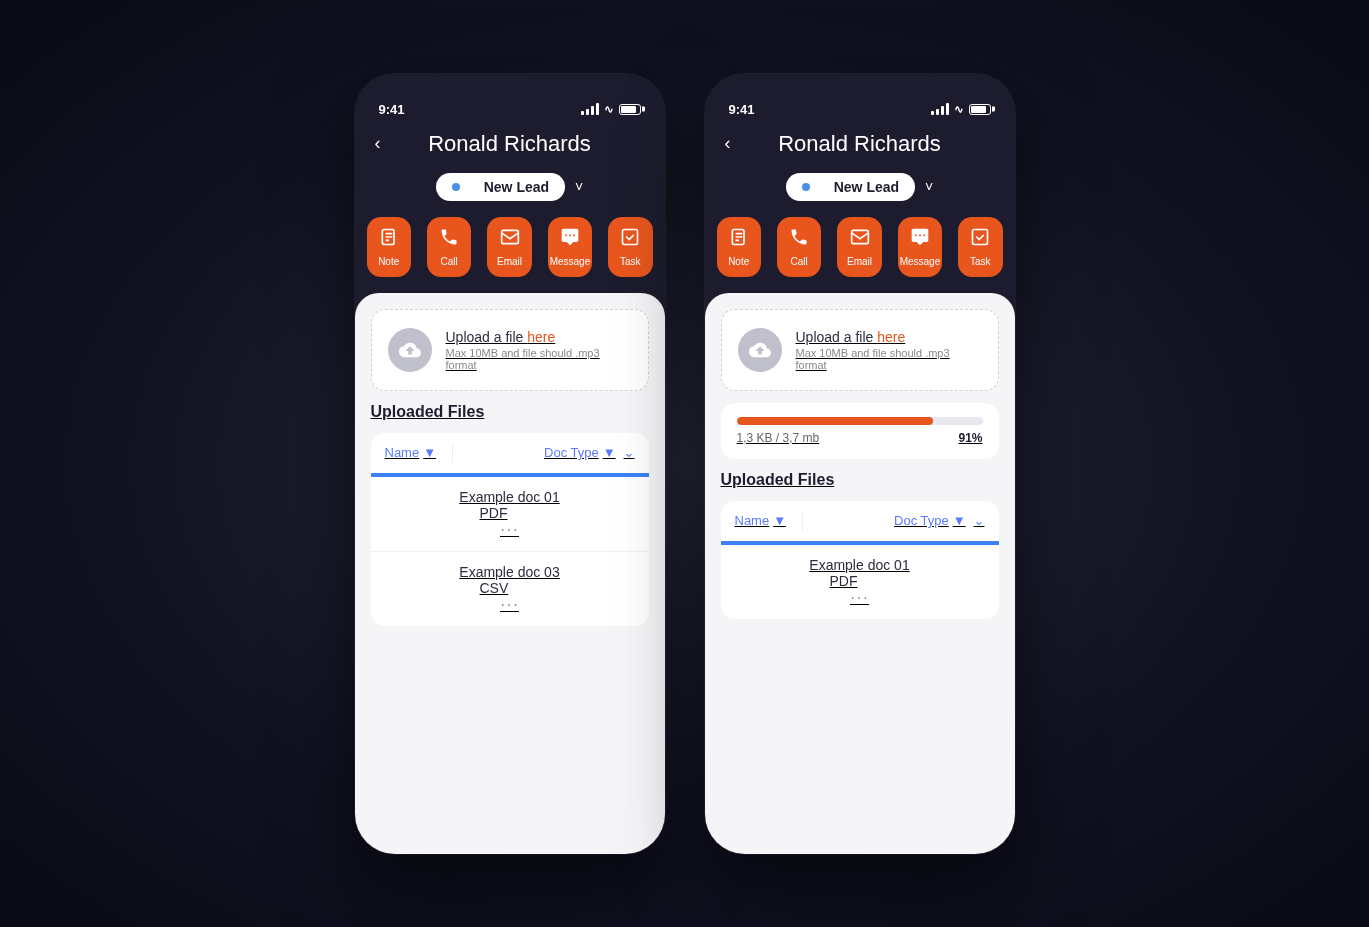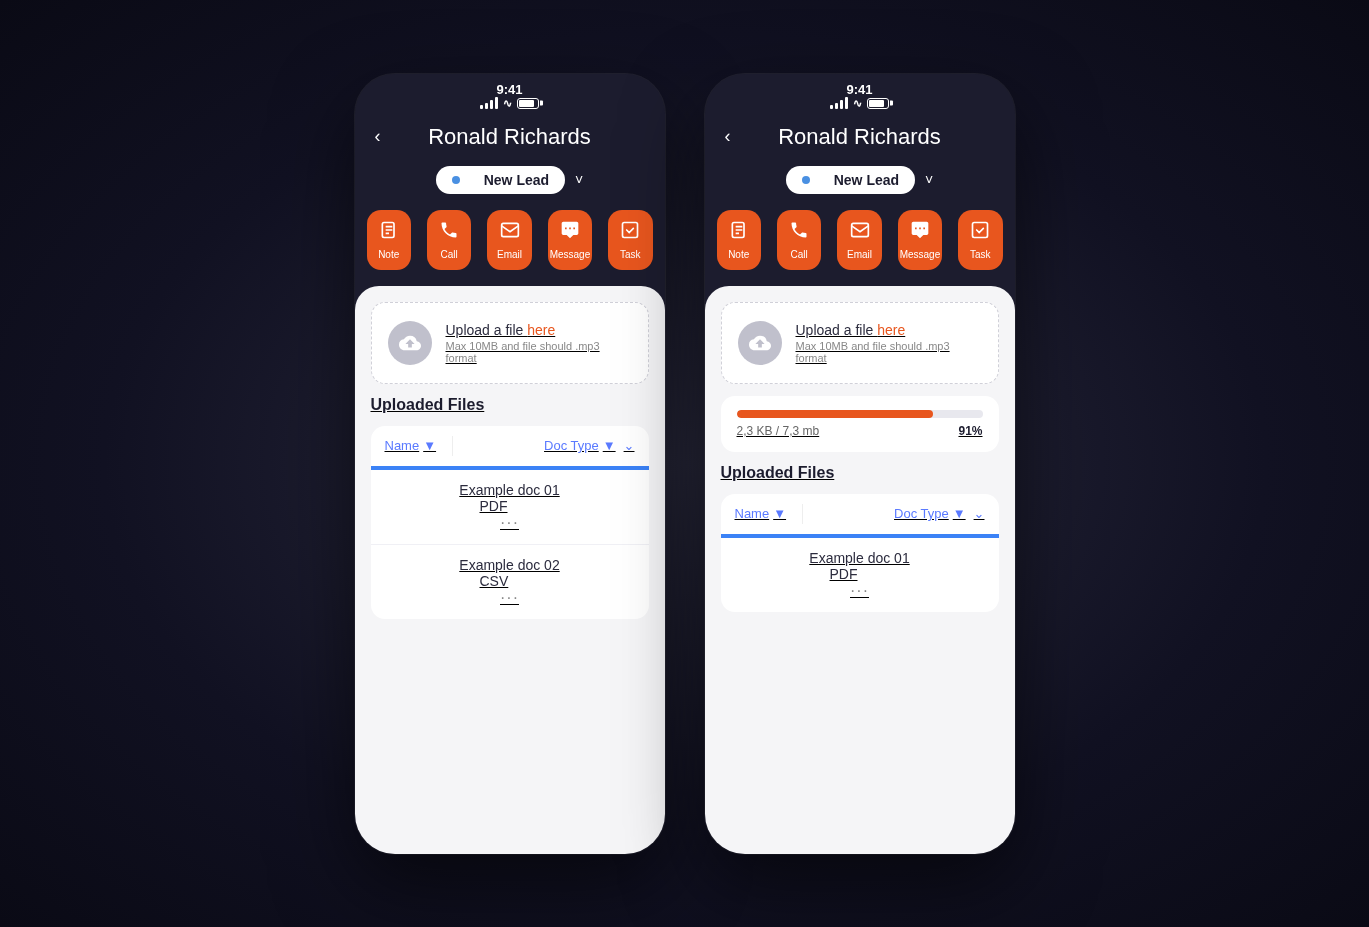--- a/index.html
+++ b/index.html
@@ -37,25 +37,24 @@
       display: flex;
       flex-direction: column;
       overflow: hidden;
     }
 
     
     .status-bar {
       display: flex;
       justify-content: space-between;
       align-items: center;
-      padding: 8px 24px 6px;
+      padding: 28px 24px 6px;
       color: white;
       font-size: 13px;
       font-weight: 600;
-      flex-direction: column;
     }
 
     .status-icons {
       display: flex;
       align-items: center;
       gap: 5px;
     }
 
     .signal-bars {
       display: flex;
@@ -522,21 +521,21 @@
                 <span>▼</span>
                 <span style="margin-left:4px">⌄</span>
               </div>
             </div>
             <div class="table-row-item">
               <span class="row-name">Example doc 01</span>
               <span class="row-type">PDF</span>
               <span class="row-more">···</span>
             </div>
             <div class="table-row-item">
-              <span class="row-name">Example doc 02</span>
+              <span class="row-name">Example doc 03</span>
               <span class="row-type">CSV</span>
               <span class="row-more">···</span>
             </div>
           </div>
         </div>
       </div>
     </div>
   </div>
 
   <div class="phone">
@@ -634,21 +633,21 @@
               </div>
               <div class="upload-text-sub">Max 10MB and file should .mp3 format</div>
             </div>
           </div>
 
           <div class="upload-progress-card">
             <div class="progress-bar-bg">
               <div class="progress-bar-fill" style="width:80%"></div>
             </div>
             <div class="progress-info">
-              <span>2,3 KB / 7,3 mb</span>
+              <span>1,3 KB / 3,7 mb</span>
               <span class="progress-percent">91%</span>
             </div>
           </div>
 
           <div class="section-title">Uploaded Files</div>
 
           <div class="files-table">
             <div class="table-header">
               <div class="table-header-col">
                 <span>Name</span>

